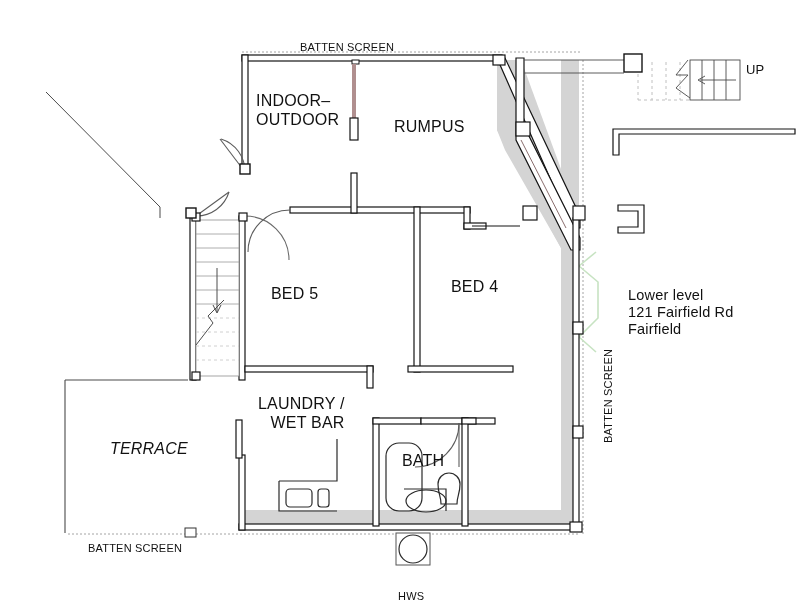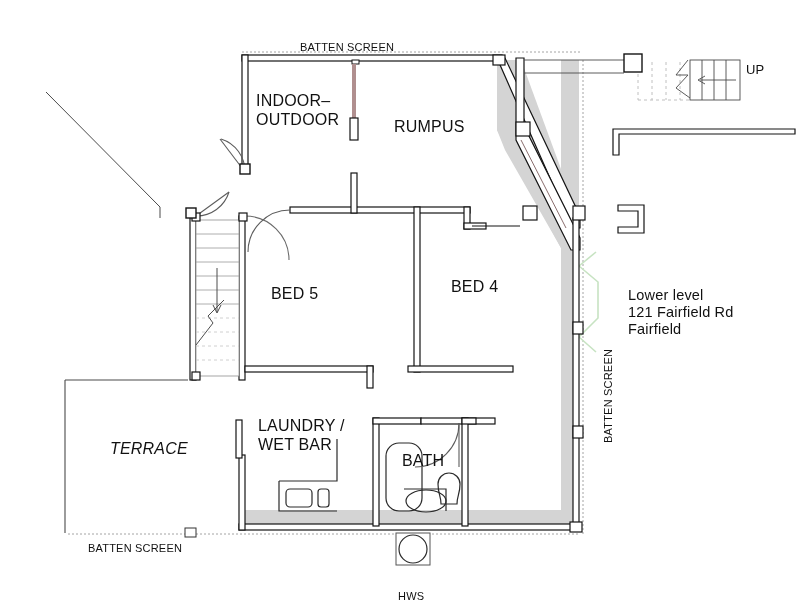--- a/index.html
+++ b/index.html
@@ -230,21 +230,21 @@
   </g>
 
 </svg>
 
 <div id="labels">
     <div class="lbl room-lbl" style="left: 256px; top: 92px;">INDOOR–
 OUTDOOR</div>
     <div class="lbl room-lbl" style="left: 394px; top: 118px;">RUMPUS</div>
     <div class="lbl room-lbl" style="left: 271px; top: 285px;">BED 5</div>
     <div class="lbl room-lbl" style="left: 451px; top: 278px;">BED 4</div>
-    <div class="lbl room-lbl" style="left: 258px; top: 417px;">LAUNDRY /
+    <div class="lbl room-lbl" style="left: 258px; top: 395px; text-align: right;">LAUNDRY /
 WET BAR</div>
     <div class="lbl room-lbl" style="left: 402px; top: 452px;">BATH</div>
     <div class="lbl room-lbl" style="left: 110px; top: 440px; font-style: italic;">TERRACE</div>
     <div class="lbl small-lbl" style="left: 300px; top: 41px;">BATTEN SCREEN</div>
     <div class="lbl small-lbl" style="left: 88px; top: 542px;">BATTEN SCREEN</div>
     <div class="lbl small-lbl rot-90" style="left: 602px; top: 443px;">BATTEN SCREEN</div>
     <div class="lbl small-lbl" style="left: 398px; top: 590px;">HWS</div>
     <div class="lbl up-lbl" style="left: 746px; top: 62px;">UP</div>
     <div class="lbl addr-lbl" style="left: 628px; top: 287px;"><div>Lower level</div><div>121 Fairfield Rd</div><div>Fairfield</div></div>
   </div>

